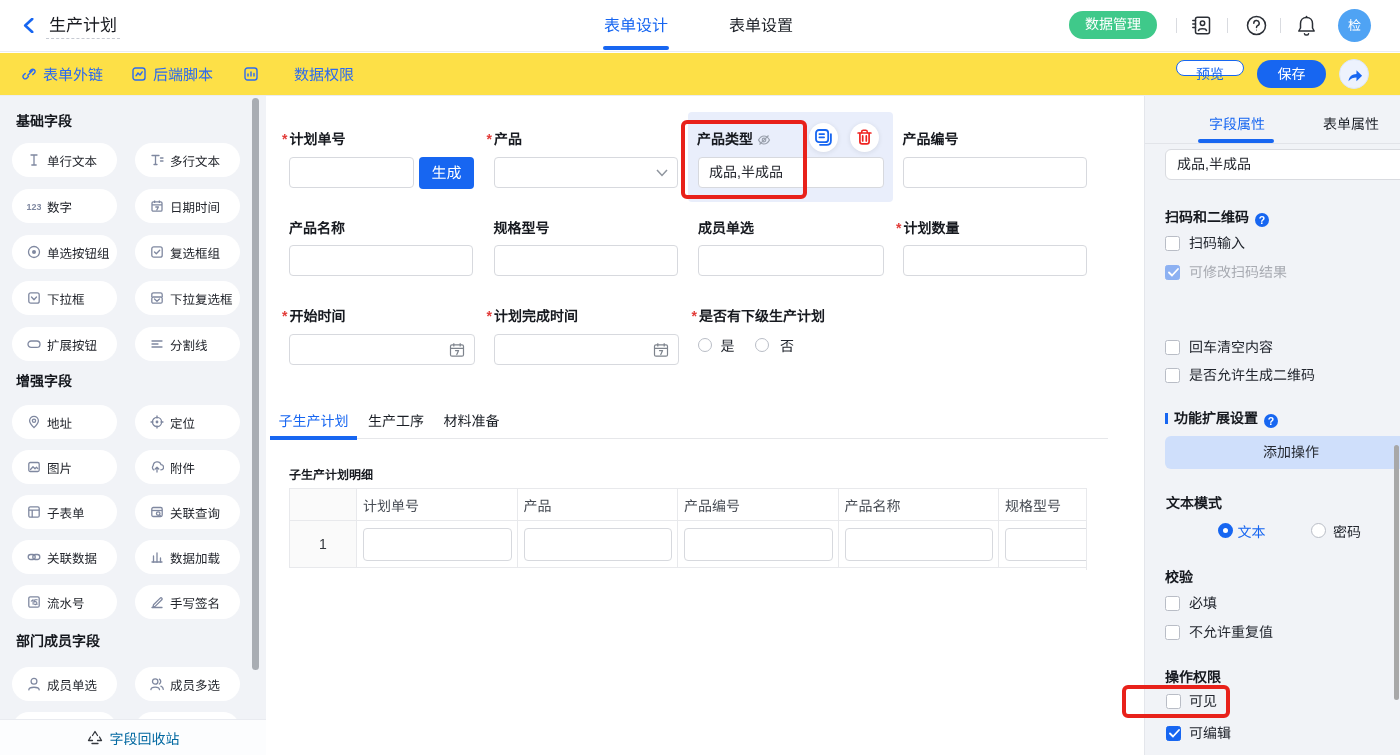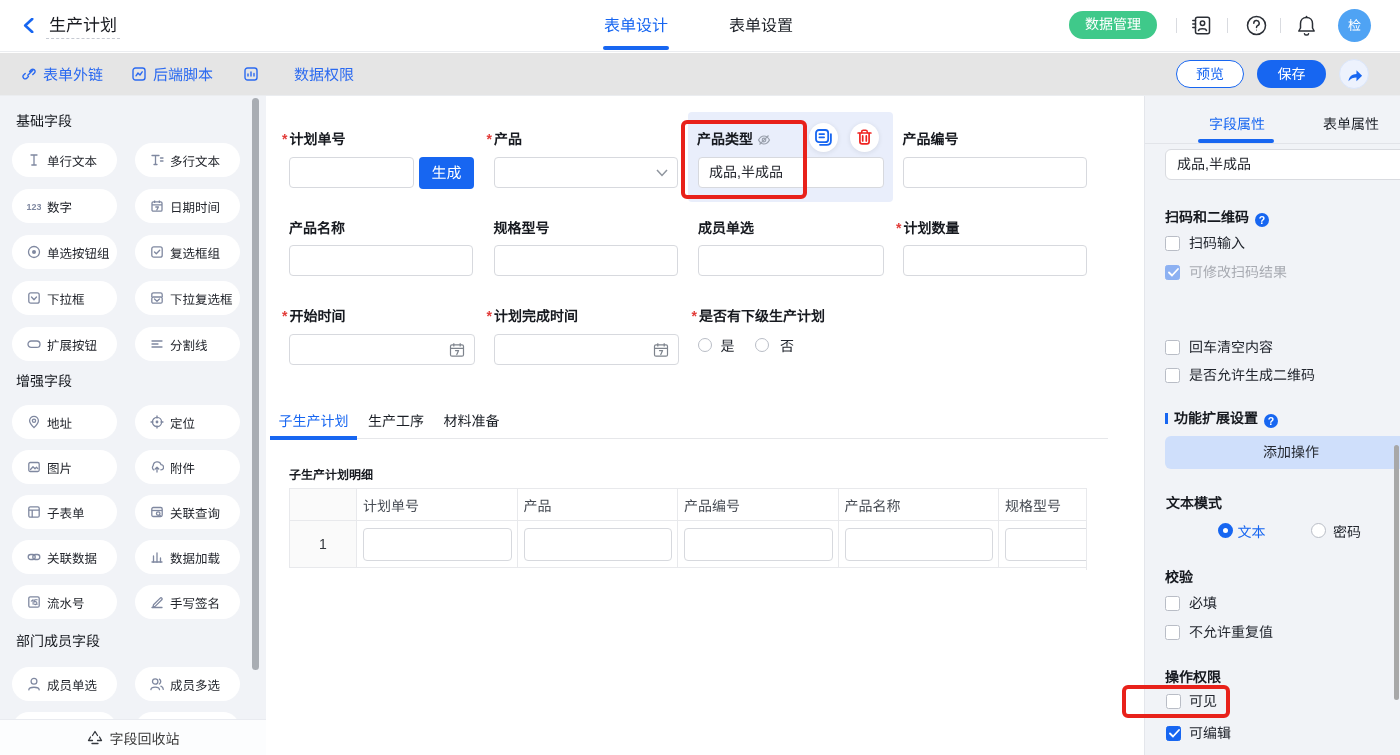--- a/index.html
+++ b/index.html
@@ -14,33 +14,33 @@
 .doc-title { position:absolute; left:46px; top:17px; font-size:17px; font-weight:400; color:#17191f; padding:0 3px 4px 3px; border-bottom:1px dashed #c6cad2; line-height:17px;}
 .top-tab { position:absolute; top:17px; font-size:16px; line-height:17px; }
 .top-tab.act { color:#1766f1; font-weight:400; }
 .top-tab-line { position:absolute; left:603px; top:46px; width:66px; height:4px; background:#1766f1; border-radius:2px;}
 .pill-green { position:absolute; left:1069px; top:11px; width:88px; height:28px; border-radius:14px; background:#3fc98a; color:#fff; font-size:14px; text-align:center; line-height:28px;font-family:Liberation Serif, serif; }
 .vdiv { position:absolute; top:18px; width:1px; height:15px; background:#d9dbe0; }
 .hicon { position:absolute; top:15px; width:21px; height:21px; color:#2b2f36;}
 .avatar { position:absolute; left:1338px; top:9px; width:33px; height:33px; border-radius:50%; background:#4fa3f4; color:#fff; font-size:13px; text-align:center; line-height:33px; }
 
 
-.toolbar { position:absolute; left:0; top:53px; width:1400px; height:43px; background:#e5e5e5; border-bottom:1px solid #ebedf0; }
+.toolbar { position:absolute; left:0; top:53px; width:1400px; height:43px; background:#fde047; border-bottom:1px solid #ebedf0; }
 .tlink { position:absolute; top:-1px; height:43px; display:flex; align-items:center; gap:7px; color:#2b6af0; font-size:15px; }
-.btn-preview { position:absolute; left:1176px; top:7px; width:68px; height:28px; border:1px solid #1766f1; border-radius:14px; color:#1766f1; font-size:14px; text-align:center; line-height:26px; background:#fff;}
+.btn-preview { position:absolute; left:1176px; top:7px; width:68px; height:16px; border:1px solid #1766f1; border-radius:14px; color:#1766f1; font-size:14px; text-align:center; line-height:26px; background:#fff;}
 .btn-save { position:absolute; left:1257px; top:7px; width:69px; height:28px; border-radius:14px; color:#fff; font-size:14px; text-align:center; line-height:28px; background:#1766f1;}
 .btn-share { position:absolute; left:1339px; top:6px; width:30px; height:30px; border-radius:50%; background:#edf2fd; border:1px solid #dbe6fb; }
 
 
 .sidebar { position:absolute; left:0; top:96px; width:266px; height:659px; background:#f1f3f7; overflow:hidden;}
-.sec-title { position:absolute; left:16px; font-size:14px; font-weight:400; color:#15181e; line-height:14px;}
+.sec-title { position:absolute; left:16px; font-size:14px; font-weight:700; color:#15181e; line-height:14px;}
 .fpill { position:absolute; width:105px; height:34px; background:#fff; border-radius:17px; display:flex; align-items:center; padding-left:15px; gap:6px; font-size:12.5px; color:#23262d; }
 .fpill svg { flex:0 0 auto; color:#7f88a0; }
 .fpill span{ white-space:nowrap; }
-.recycle { position:absolute; left:0; top:623px; width:266px; height:36px; background:#fcfdfe; border-top:1px solid #e9ebf0; display:flex; align-items:center; justify-content:center; gap:7px; font-size:14px; color:#404040;}
+.recycle { position:absolute; left:0; top:623px; width:266px; height:36px; background:#fcfdfe; border-top:1px solid #e9ebf0; display:flex; align-items:center; justify-content:center; gap:7px; font-size:14px; color:#0369a1;}
 
 
 .canvas { position:absolute; left:266px; top:96px; width:842px; height:659px; background:#fff; overflow:hidden; }
 .flabel { position:absolute; font-size:14px; font-weight:700; color:#16191f; line-height:14px; white-space:nowrap;}
 .flabel .req { color:#e23c39; margin-right:2px; font-weight:700;}
 .finput { position:absolute; width:184px; height:31px; background:#fff; border:1px solid #d7d9de; border-radius:4px; }
 .gen-btn { position:absolute; left:153px; top:61px; width:55px; height:32px; background:#1766f1; border-radius:4px; color:#fff; font-size:15px; text-align:center; line-height:32px;}
 .sel-block { position:absolute; left:422px; top:16px; width:205px; height:90px; background:#e9eefb; border-radius:4px;}
 .circ-btn { position:absolute; width:29px; height:29px; border-radius:50%; background:#fff; box-shadow:0 1px 5px rgba(31,35,41,.1); display:flex; align-items:center; justify-content:center;}
 .ctab { position:absolute; top:0; font-size:14px; line-height:14px; }

